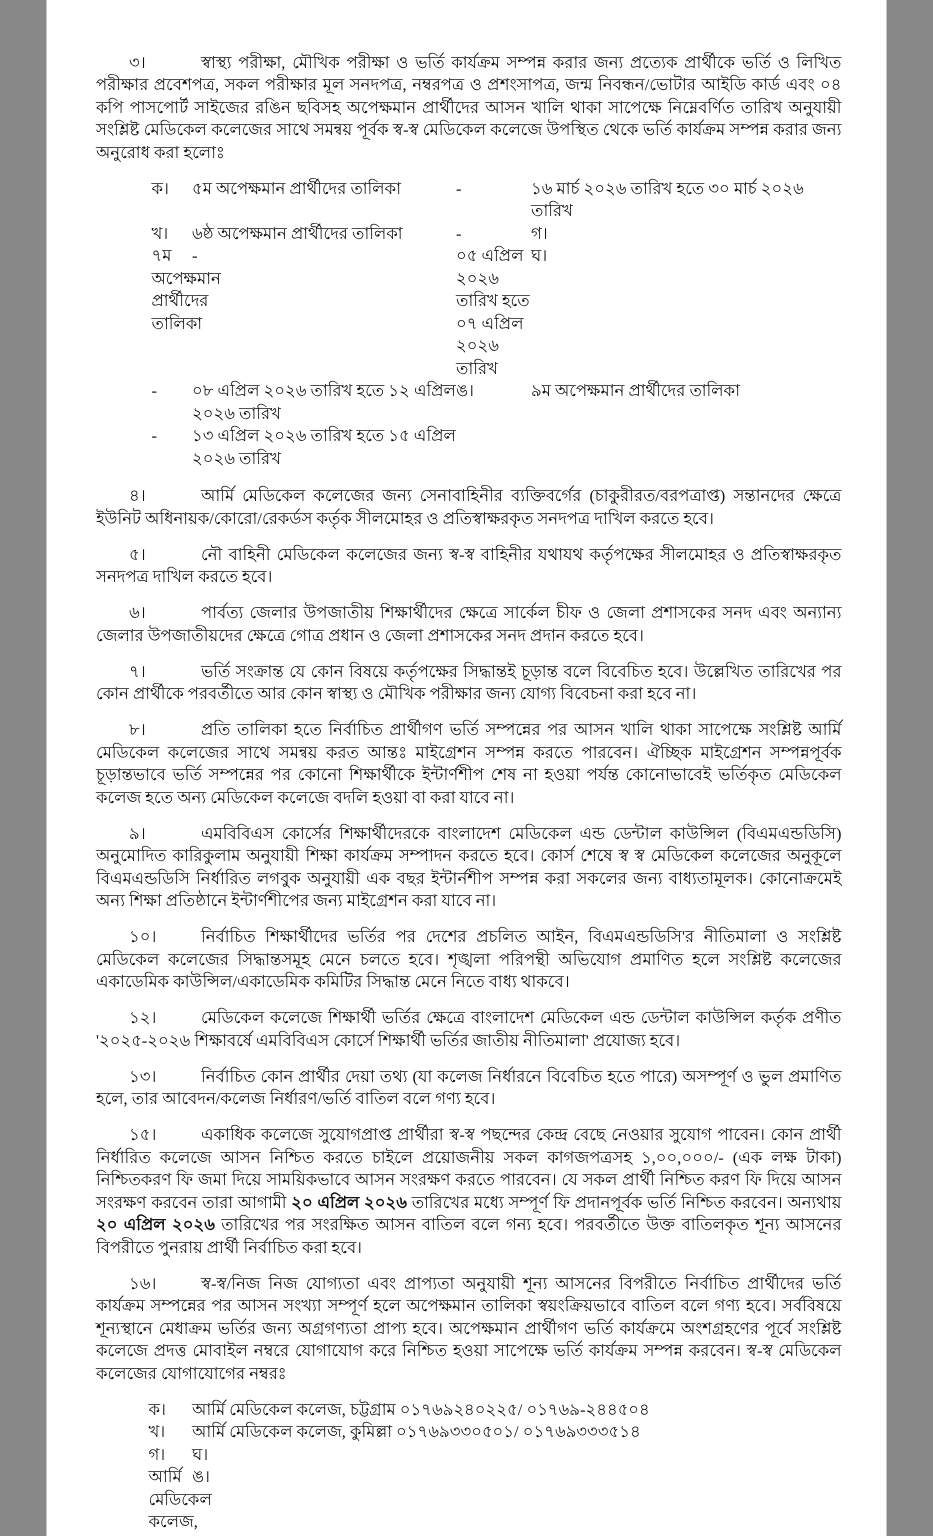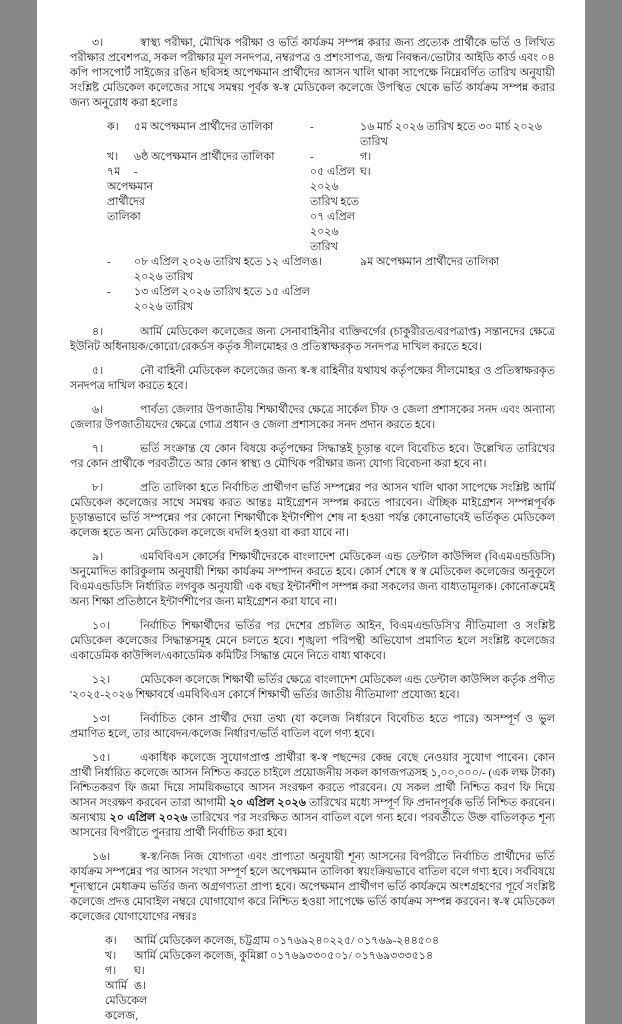--- a/index.html
+++ b/index.html
@@ -6,20 +6,21 @@
   .page{
     position:relative;
     width:548px;height:1024px;
     margin:0 auto;
     background:#ffffff;
     color:#111111;
     font-family:"Liberation Serif","DejaVu Serif",serif;
     font-size:11px;
     line-height:15px;
     overflow:hidden;
+    padding-left:12px;
   }
   .content{
     position:absolute;
     top:35px;left:33px;right:30px;
   }
   .para{
     text-align:justify;
     text-indent:22px;
     margin:0 0 9px 0;
   }

